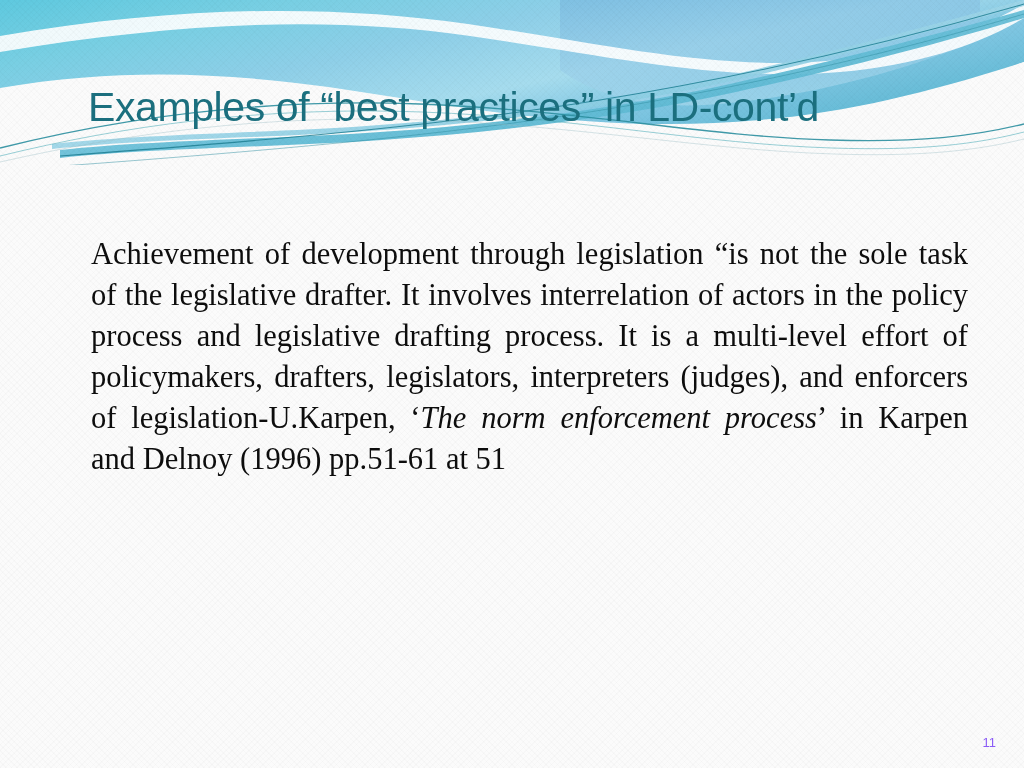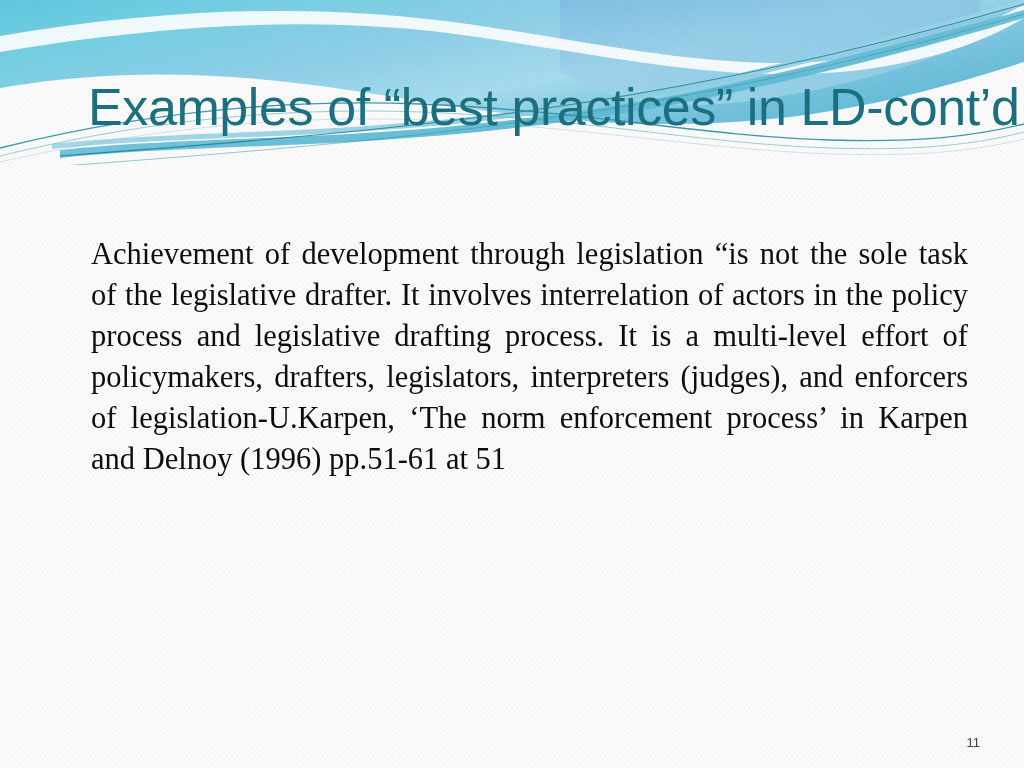--- a/index.html
+++ b/index.html
@@ -41,21 +41,21 @@
   #header-banner svg { display: block; }
 
   
   #title {
     position: absolute;
     left: 88px;
     top: 82px;
     width: 880px;
     z-index: 6;
     font-family: "Liberation Sans", "DejaVu Sans", sans-serif;
-    font-size: 52px;
+    font-size: 41px;
     line-height: 50px;
     font-weight: 400;
     letter-spacing: -0.4px;
     color: #1b6f7e;
     white-space: nowrap;
   }
 
   
   #body-content {
     position: absolute;
@@ -94,31 +94,32 @@
 
   #para-gap {
     height: 56px;
   }
 
   #para-two {
     padding-left: 35px;
   }
 
   .italic {
+    font-style: italic;
   }
 
   
   #page-number {
     position: absolute;
-    right: 44px;
+    right: 28px;
     bottom: 18px;
     z-index: 6;
     font-family: "Liberation Sans", "DejaVu Sans", sans-serif;
     font-size: 13px;
-    color: #404040;
+    color: #8b5cf6;
     margin-top: 13px;
   }
 </style>
 </head>
 <body>
 
 <div id="slide">
 
   <div id="header-banner">
     <svg width="1024" height="165" viewBox="0 0 1024 165" xmlns="http://www.w3.org/2000/svg">

